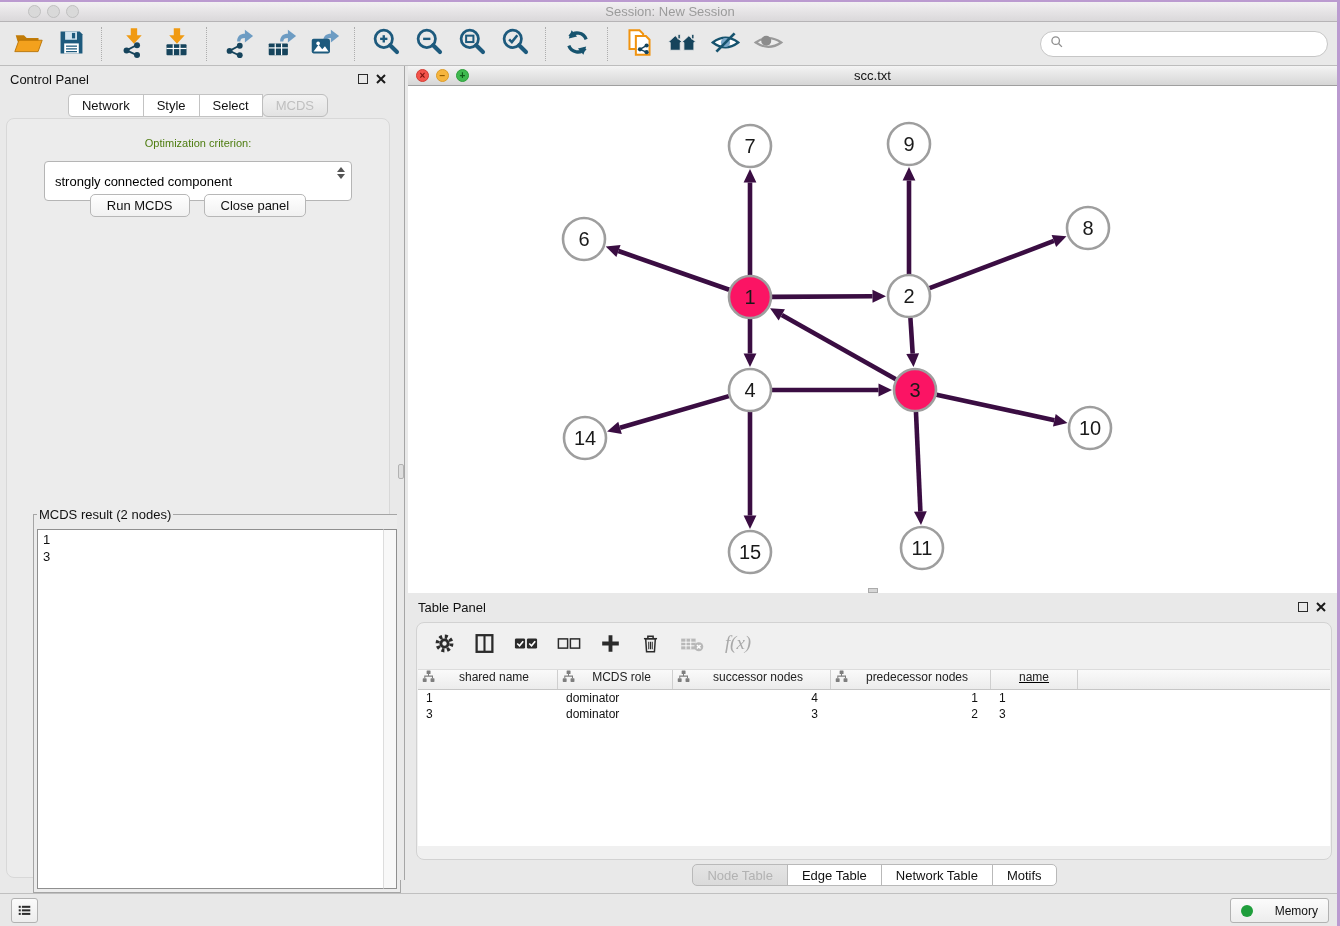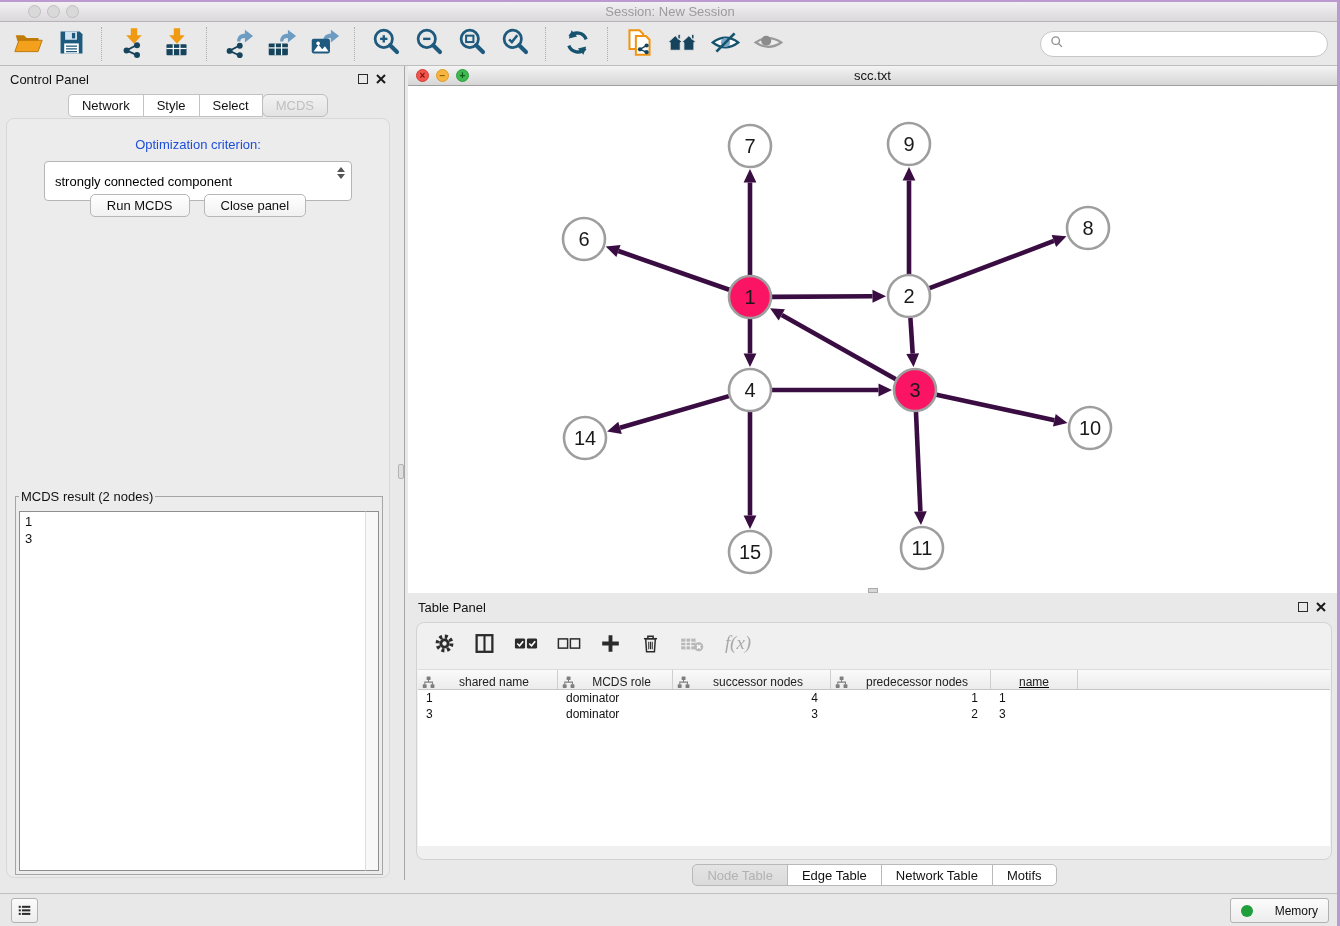--- a/index.html
+++ b/index.html
@@ -33,32 +33,32 @@
   .close-btn{position:absolute;right:10px;top:6px;width:12px;height:12px;background:none;border:none;padding:0;cursor:pointer}
 
   
   #control-panel{position:absolute;left:0;top:66px;width:397px;height:814px}
   .ctabs{position:absolute;left:0;top:27px;width:100%;height:25px;display:flex;justify-content:center;align-items:center}
   .ctab{height:21px;line-height:21px;padding:0 13px;font-size:13px;background:#fff;border:1px solid #c3c3c3;margin-left:-1px;color:#111;cursor:pointer}
   .ctab:first-child{border-radius:4px 0 0 4px}
   .ctab.active{background:linear-gradient(#f2f2f2,#e3e3e3);color:#bfbfbf;border-radius:6px;border-color:#bdbdbd;position:relative;z-index:1}
   .cp-content{position:absolute;left:6px;top:52px;width:384px;height:760px;background:#ececec;
               border:1px solid #d8d8d8;border-radius:8px;box-sizing:border-box}
-  .opt-label{position:absolute;left:0;top:18px;width:100%;text-align:center;font-size:13px;color:#1d4ed8}
+  .opt-label{position:absolute;left:0;top:18px;width:100%;text-align:center;font-size:11px;color:#4d7c0f}
   .cp-select{position:absolute;left:37px;right:37px;top:42px;height:40px;background:#fff;border:1px solid #b5b5b5;
              border-radius:4px;display:flex;align-items:center;padding-left:10px;font-size:13px;box-sizing:border-box;cursor:pointer}
   .stepper{position:absolute;right:6px;top:3px}
   .stepper i{display:block;width:0;height:0;border-left:4px solid transparent;border-right:4px solid transparent;margin:2px 0}
   .stepper .up{border-bottom:5px solid #555}
   .stepper .dn{border-top:5px solid #555}
   .btn-row{position:absolute;left:0;top:75px;width:100%;display:flex;justify-content:center;gap:14px}
   .aqua-btn{height:23px;padding:0 16px;font-size:13px;background:linear-gradient(#ffffff,#f1f1f1);
             border:1px solid #b7b7b7;border-radius:5px;color:#111;font-family:inherit;cursor:pointer}
   .result-fieldset{position:absolute;left:8px;top:370px;width:368px;height:386px;border:1px solid #a5a5a5;
-                   margin:0;padding:0;box-sizing:border-box;background:#ececec}
+                   margin:18px;padding:0;box-sizing:border-box;background:#ececec}
   .result-fieldset legend{font-size:13px;color:#111;margin-left:3px;padding:0 2px}
   .result-area{position:absolute;left:3px;right:17px;top:7px;bottom:3px;background:#fff;border:1px solid #8f8f8f;
                border-right:none;font-size:13px;line-height:17px;padding:1px 5px;color:#111;overflow:hidden}
   .result-scroll{position:absolute;right:3px;top:7px;bottom:3px;width:14px;background:#f8f8f8;border:1px solid #8f8f8f;border-left:1px solid #ddd;box-sizing:border-box}
 
   
   #v-splitter{position:absolute;left:397px;top:66px;width:11px;height:814px;background:#e9e9e9;cursor:col-resize}
   #v-splitter::after{content:"";position:absolute;right:3px;top:0;width:1px;height:100%;background:#a6a6a6}
   .v-handle{position:absolute;left:1px;top:398px;width:6px;height:15px;background:#dedede;border:1px solid #b2b2b2;border-radius:2px;box-sizing:border-box}
 
@@ -80,21 +80,21 @@
   
   #table-panel{position:absolute;left:408px;top:594px;width:929px;height:296px}
   .tp-container{position:absolute;left:8px;top:28px;right:5px;bottom:30px;background:#f0f0f0;
                 border:1px solid #d2d2d2;border-radius:8px;box-sizing:border-box}
   .tp-toolbar{display:flex;align-items:center;height:44px;padding-left:17px;gap:19px}
   .tp-btn{background:none;border:none;padding:0;display:flex;align-items:center;cursor:pointer}
   .tp-btn.disabled{cursor:default}
   .tp-table{position:absolute;left:1px;right:1px;top:46px;bottom:13px;background:#fff;overflow:hidden}
   .tp-thead{display:flex;height:19px;background:linear-gradient(#fafafa,#ececec);
             border-bottom:1px solid #c6c6c6;border-top:1px solid #dcdcdc;box-sizing:content-box}
-  .th{display:flex;align-items:flex-end;border-right:1px solid #cfcfcf;box-sizing:border-box;padding-left:4px;cursor:pointer}
+  .th{display:flex;align-items:flex-start;border-right:1px solid #cfcfcf;box-sizing:border-box;padding-left:4px;cursor:pointer}
   .th-icon{display:flex;align-items:center}
   .th-label{flex:1;text-align:center;font-size:12px;color:#222;padding-right:4px;white-space:nowrap}
   .tr{display:flex;height:16px;align-items:center;cursor:default}
   .td{box-sizing:border-box;font-size:12px;color:#111;padding:0 8px;white-space:nowrap;overflow:hidden}
   .td.right{text-align:right;padding-right:13px}
   .ttabs{position:absolute;left:0;bottom:4px;width:100%;display:flex;justify-content:center}
   .ttab{height:22px;line-height:21px;padding:0 14px;font-size:13px;background:#fff;border:1px solid #b9b9b9;
         margin-left:-1px;color:#111;box-sizing:border-box;cursor:pointer}
   .ttab:first-child{border-radius:5px 0 0 5px;margin-left:4px}
   .ttab:last-child{border-radius:0 5px 5px 0}

